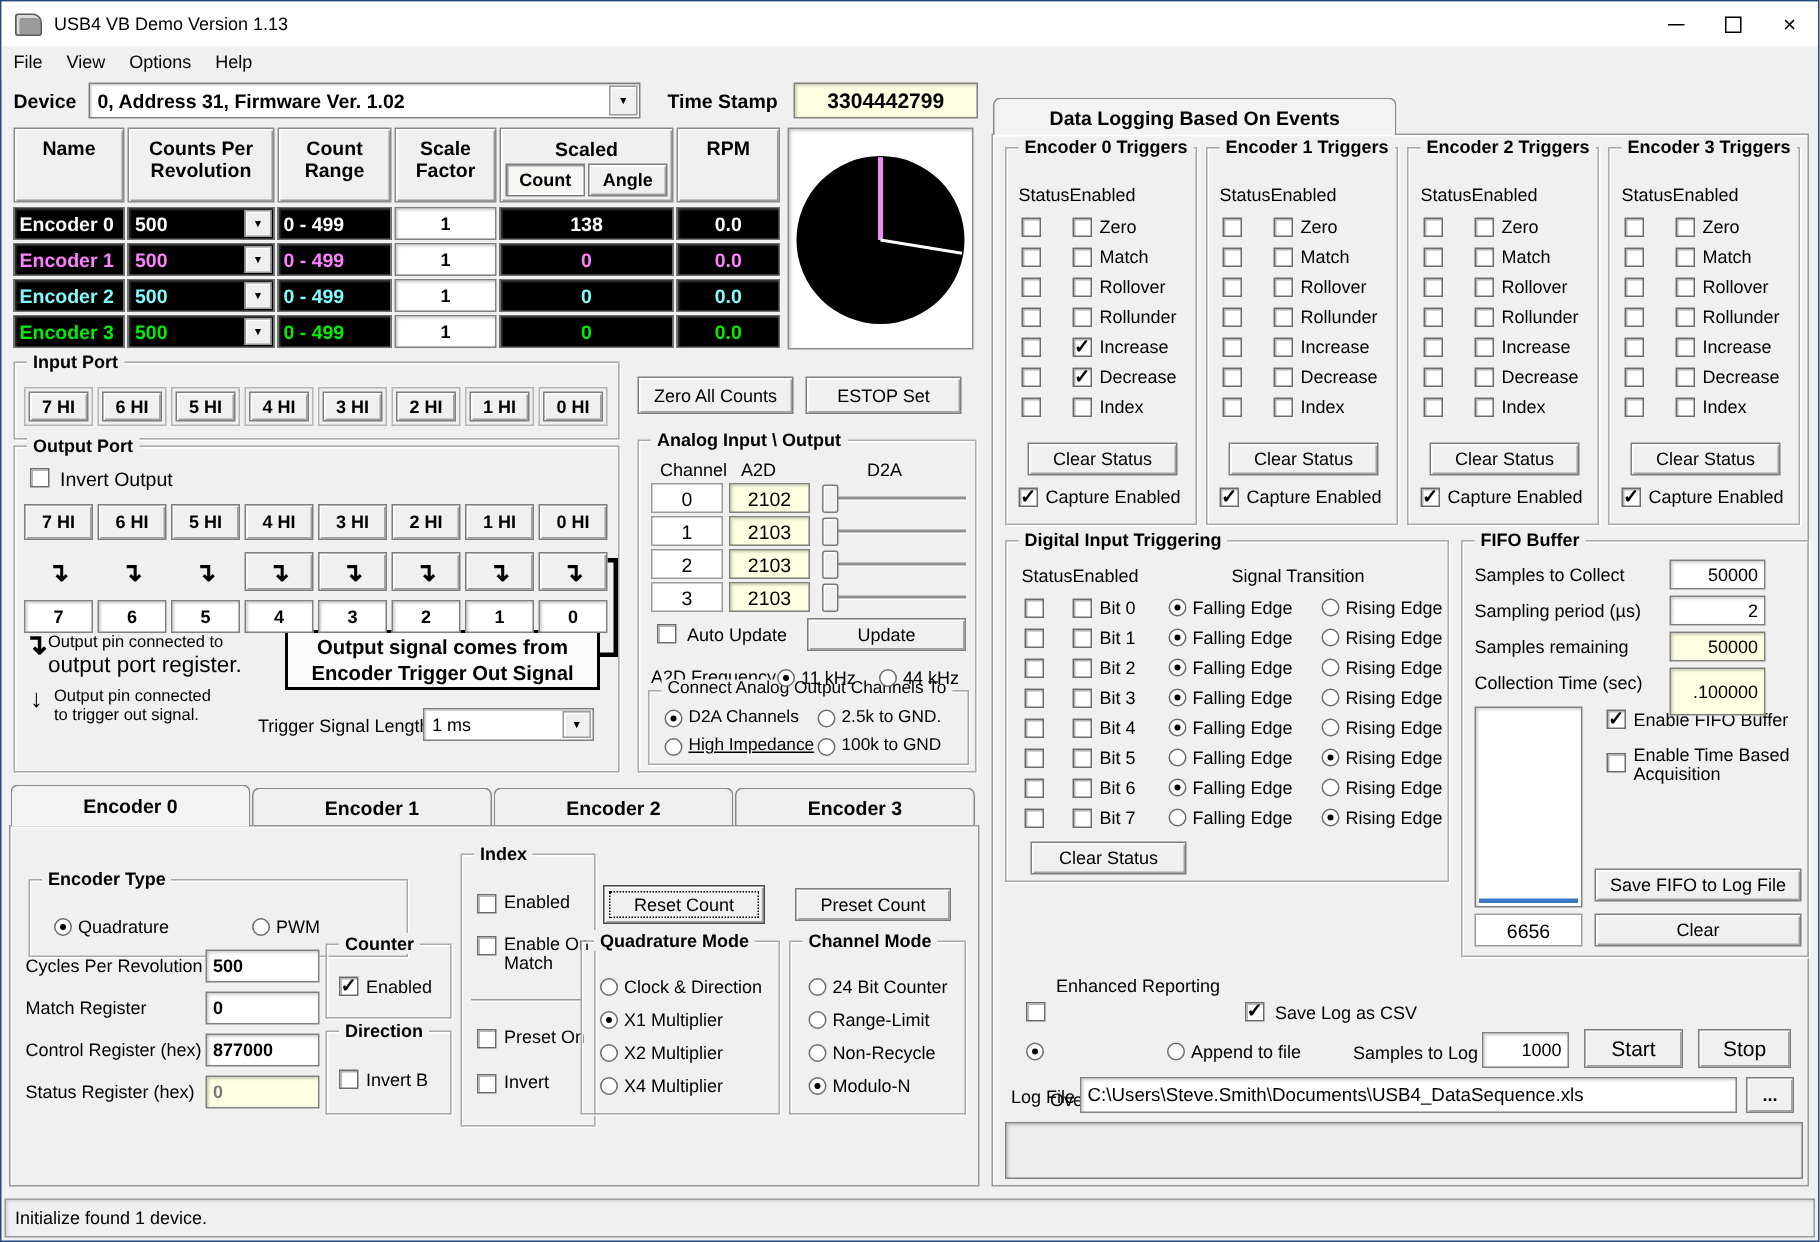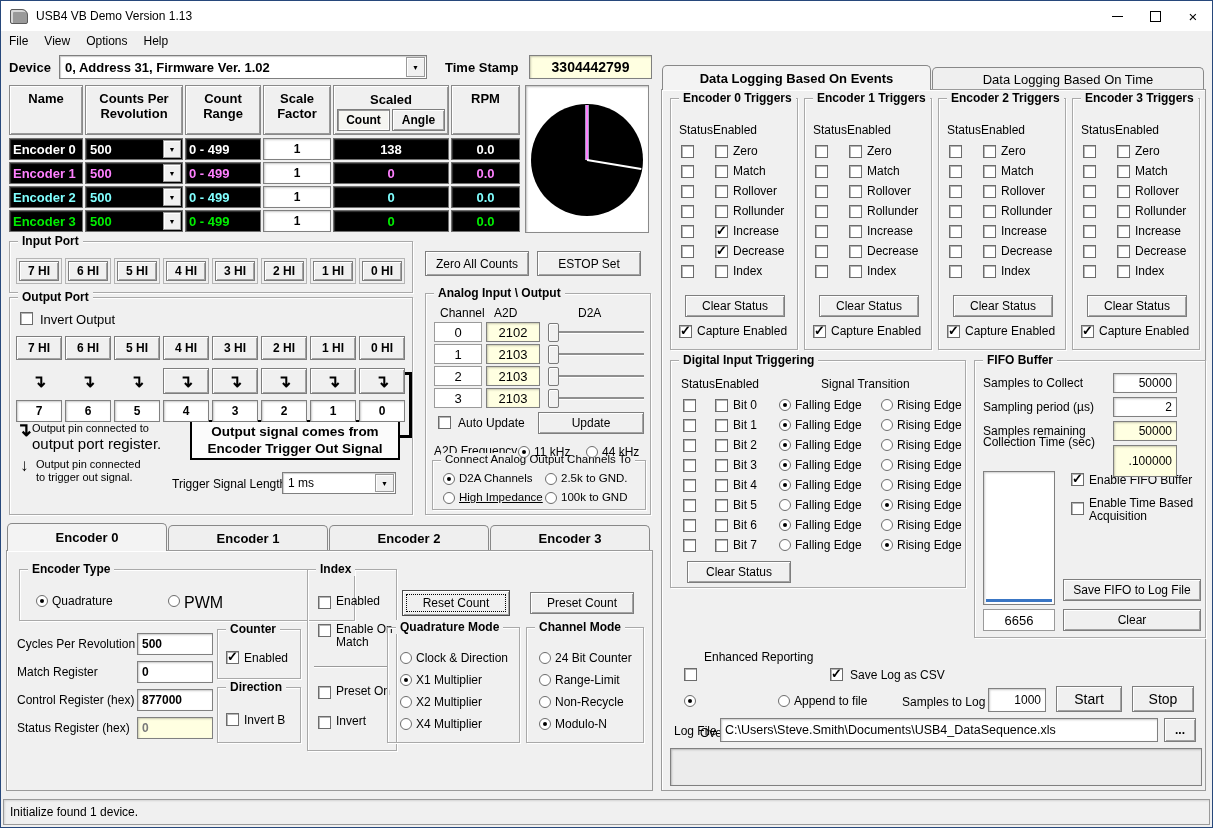--- a/index.html
+++ b/index.html
@@ -270,26 +270,26 @@
       <span class="lbl" style="position: absolute; left: 176px; top: 151px; font-size: 12px;">44 kHz</span>
     </div>
 
   <div id="encTabs">
       <div class="tab active" style="position: absolute; left: 6px; top: 522px; font-weight: bold; width: 160px; height: 28px;">Encoder 0</div>
       <div class="tab" style="position: absolute; left: 167px; top: 524px; font-weight: bold; width: 160px; height: 26px;">Encoder 1</div>
       <div class="tab" style="position: absolute; left: 328px; top: 524px; font-weight: bold; width: 160px; height: 26px;">Encoder 2</div>
       <div class="tab" style="position: absolute; left: 489px; top: 524px; font-weight: bold; width: 160px; height: 26px;">Encoder 3</div>
     </div>
   <div class="tabpanel" id="encPanel" style="left:5px;top:549px;width:647px;height:241px;">
-    <div class="grp" id="typeGroup" style="left:12px;top:18px;width:336px;height:52px;">
+    <div class="grp" id="typeGroup" style="left:12px;top:35px;width:253px;height:52px;">
       <span class="grp-title">Encoder Type</span>
     <span class="rb on" style="position: absolute; left: 16px; top: 25px;"></span>
         <span class="lbl" style="position: absolute; left: 32px; top: 24px; font-size: 12px;">Quadrature</span>
         <span class="rb" style="position: absolute; left: 148px; top: 25px;"></span>
-        <span class="lbl" style="position: absolute; left: 164px; top: 24px; font-size: 16px;">PWM</span>
+        <span class="lbl" style="position: absolute; left: 164px; top: 24px; font-size: 12px;">PWM</span>
       </div>
     <div id="encFields">
         <span class="lbl" style="position: absolute; left: 10px; top: 86px;">Cycles Per Revolution</span>
         <div class="tb" style="position: absolute; left: 130px; top: 82px; padding-left: 4px; font-weight: bold; width: 76px; height: 22px;">500</div>
         <span class="lbl" style="position: absolute; left: 10px; top: 114px;">Match Register</span>
         <div class="tb" style="position: absolute; left: 130px; top: 110px; padding-left: 4px; font-weight: bold; width: 76px; height: 22px;">0</div>
         <span class="lbl" style="position: absolute; left: 10px; top: 142px;">Control Register (hex)</span>
         <div class="tb" style="position: absolute; left: 130px; top: 138px; padding-left: 4px; font-weight: bold; width: 76px; height: 22px;">877000</div>
         <span class="lbl" style="position: absolute; left: 10px; top: 170px;">Status Register (hex)</span>
         <div class="tb yellow" style="position: absolute; left: 130px; top: 166px; padding-left: 4px; font-weight: bold; color: rgb(122, 122, 122); width: 76px; height: 22px;">0</div>
@@ -336,21 +336,20 @@
         <span class="rb" style="position: absolute; left: 12px; top: 46px;"></span>
         <span class="lbl" style="position: absolute; left: 28px; top: 45px; font-size: 12px;">Range-Limit</span>
         <span class="rb" style="position: absolute; left: 12px; top: 68px;"></span>
         <span class="lbl" style="position: absolute; left: 28px; top: 67px; font-size: 12px;">Non-Recycle</span>
         <span class="rb on" style="position: absolute; left: 12px; top: 90px;"></span>
         <span class="lbl" style="position: absolute; left: 28px; top: 89px; font-size: 12px;">Modulo-N</span>
       </div>
   </div>
 
   <div class="tab active" style="left:661px;top:64px;width:269px;height:25px;">Data Logging Based On Events</div>
-  <div class="tab" style="left:931px;top:66px;width:272px;height:23px;">Data Logging Based On Time</div>
   <div class="tabpanel" id="rightPanel" style="left:660px;top:88px;width:545px;height:702px;">
 
     <div class="grp" id="digitalGroup" style="left:8px;top:270px;width:296px;height:228px;">
       <span class="grp-title">Digital Input Triggering</span>
       <span class="lbl" style="left:10px;top:16px;">Status</span>
       <span class="lbl" style="left:44px;top:16px;">Enabled</span>
       <span class="lbl" style="left:150px;top:16px;">Signal  Transition</span>
       <div class="btn" style="left:16px;top:200px;width:104px;height:22px;">Clear Status</div>
     <span class="cb" style="position: absolute; left: 12px; top: 38px;"></span>
         <span class="cb" style="position: absolute; left: 44px; top: 38px;"></span>
@@ -422,21 +421,21 @@
       <span class="lbl" style="left:114px;top:148px;">Acquisition</span>
       <div class="btn" style="left:88px;top:218px;width:138px;height:22px;">Save FIFO to Log File</div>
       <div class="chbox" style="left:8px;top:248px;width:72px;height:22px;">6656</div>
       <div class="btn" style="left:88px;top:248px;width:138px;height:22px;">Clear</div>
     <span class="lbl" style="position: absolute; left: 8px; top: 15px;">Samples to Collect</span>
         <div class="tb" style="position: absolute; left: 138px; top: 12px; justify-content: flex-end; padding-right: 4px; width: 64px; height: 20px;">50000</div>
         <span class="lbl" style="position: absolute; left: 8px; top: 39px;">Sampling period (µs)</span>
         <div class="tb" style="position: absolute; left: 138px; top: 36px; justify-content: flex-end; padding-right: 4px; width: 64px; height: 20px;">2</div>
         <span class="lbl" style="position: absolute; left: 8px; top: 63px;">Samples remaining</span>
         <div class="tb yellow" style="position: absolute; left: 138px; top: 60px; justify-content: flex-end; padding-right: 4px; width: 64px; height: 20px;">50000</div>
-        <span class="lbl" style="position: absolute; left: 8px; top: 74px;">Collection Time (sec)</span>
+        <span class="lbl" style="position: absolute; left: 8px; top: 87px;">Collection Time (sec)</span>
         <div class="tb yellow" style="position: absolute; left: 138px; top: 84px; justify-content: flex-end; padding-right: 4px; width: 64px; height: 32px;">.100000</div>
       </div>
 
     <span class="cb" style="left:22px;top:578px;"></span>
     <span class="lbl" style="left:42px;top:560px;">Enhanced Reporting</span>
     <span class="cb checked" style="left:168px;top:578px;"></span>
     <span class="lbl" style="left:188px;top:578px;">Save Log as CSV</span>
     <span class="rb on" style="left:22px;top:605px;"></span>
     <span class="lbl" style="left:38px;top:636px;">Overwrite file</span>
     <span class="rb" style="left:116px;top:605px;"></span>

